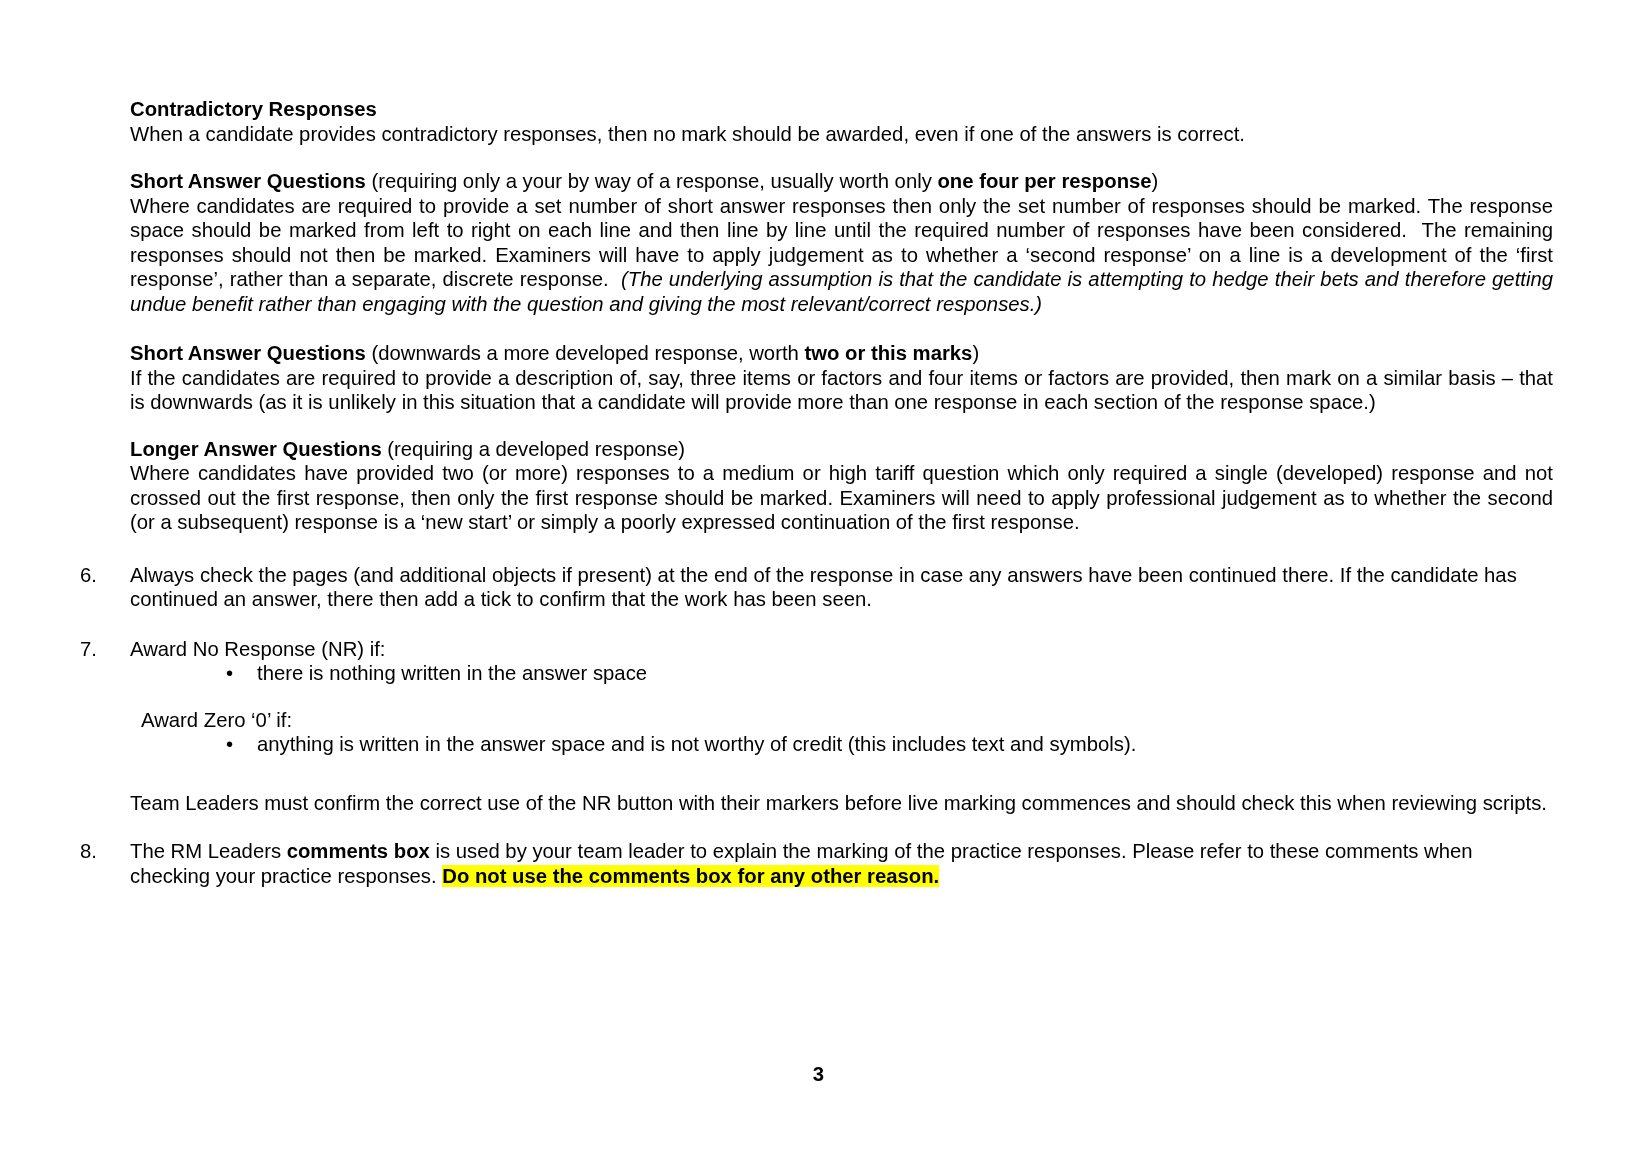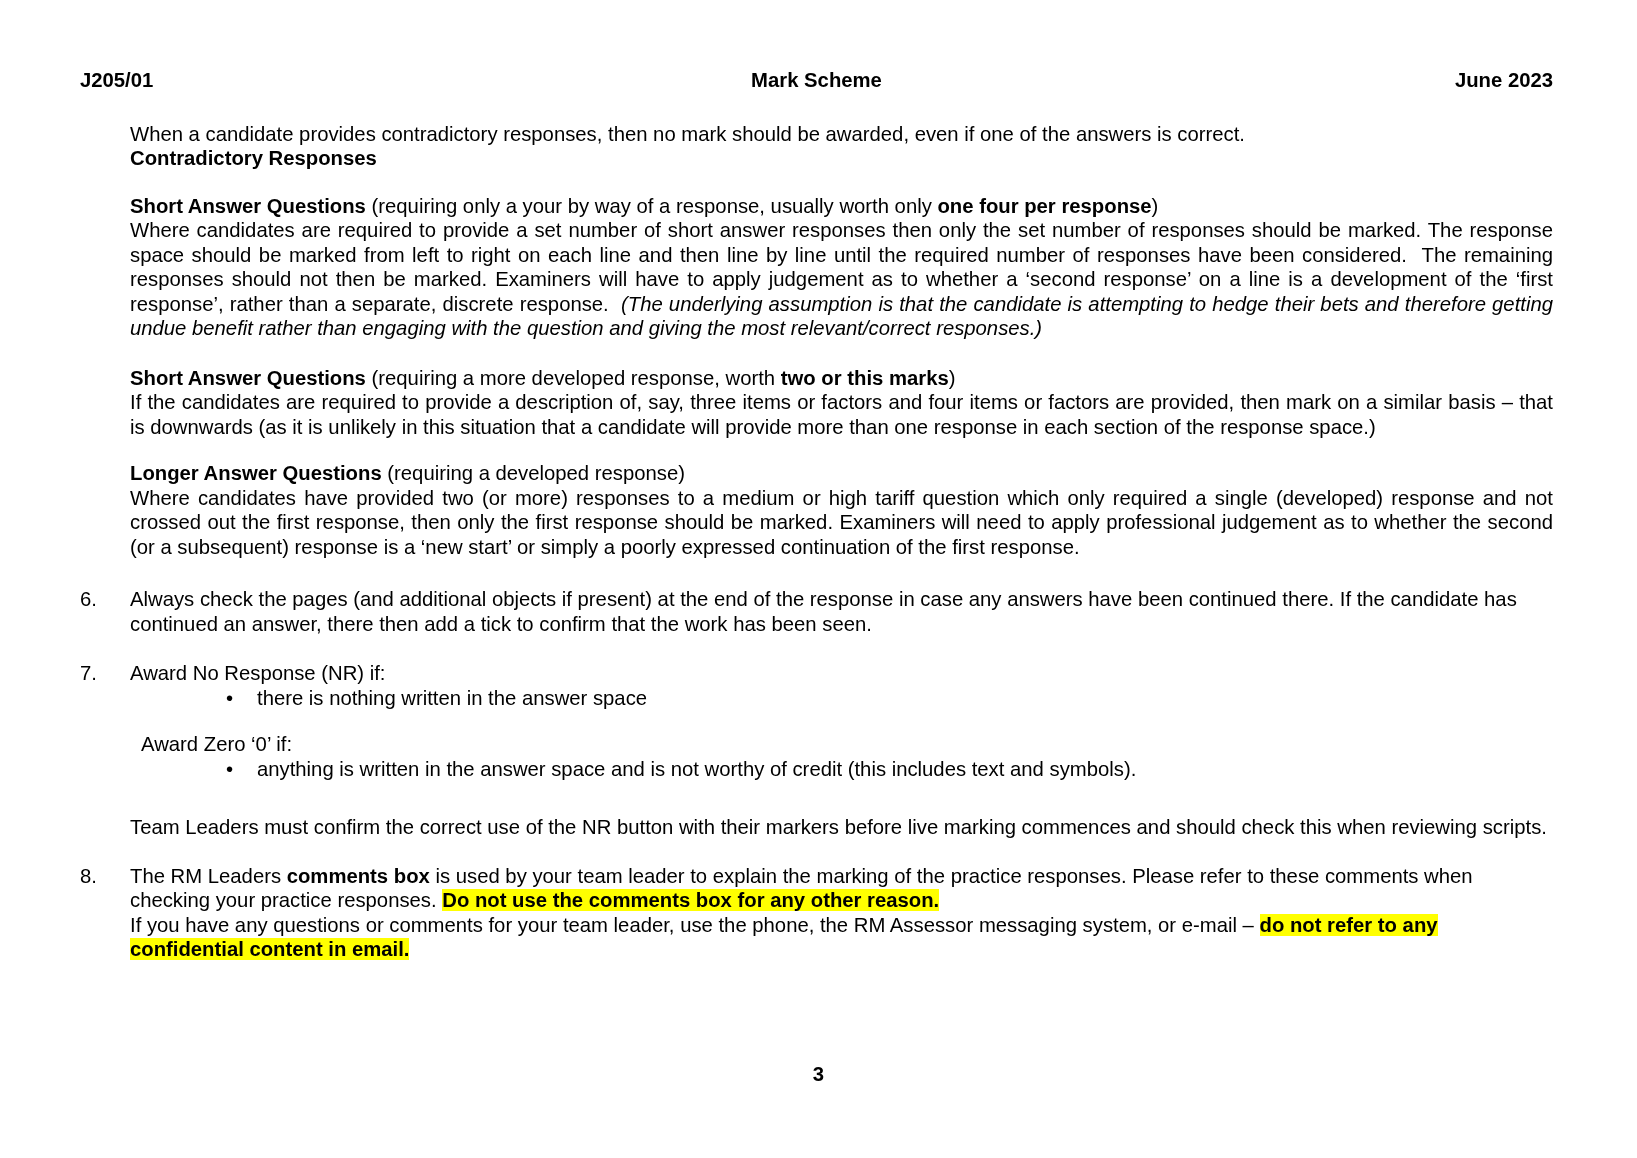--- a/index.html
+++ b/index.html
@@ -33,40 +33,35 @@
   .footer{
     position:absolute;top:1062px;left:0;width:100%;
     text-align:center;font-weight:bold;
   }
 </style>
 </head>
 <body>
 
 <div class="page">
 
-  <div class="header">
-    <span class="h-left">J205/01</span>
-    <span class="h-center">Mark Scheme</span>
-    <span class="h-right">June 2023</span>
-  </div>
 
   <div class="content">
 
     <section class="block">
+      <div><span class="seg-b">Contradictory Responses</span></div>
       <div><span>When a candidate provides contradictory responses, then no mark should be awarded, even if one of the answers is correct.</span></div>
-      <div><span class="seg-b">Contradictory Responses</span></div>
     </section>
 
     <section class="block" style="margin-top:23px">
       <div><span class="seg-b">Short Answer Questions</span><span> (requiring only a your by way of a response, usually worth only </span><span class="seg-b">one four per response</span><span>)</span></div>
       <div class="justify"><span>Where candidates are required to provide a set number of short answer responses then only the set number of responses should be marked. The response space should be marked from left to right on each line and then line by line until the required number of responses have been considered.&nbsp; The remaining responses should not then be marked. Examiners will have to apply judgement as to whether a ‘second response’ on a line is a development of the ‘first response’, rather than a separate, discrete response.&nbsp; </span><span class="seg-i">(The underlying assumption is that the candidate is attempting to hedge their bets and therefore getting undue benefit rather than engaging with the question and giving the most relevant/correct responses.)</span></div>
     </section>
 
     <section class="block" style="margin-top:25px">
-      <div><span class="seg-b">Short Answer Questions</span><span> (requiring a more developed response, worth </span><span class="seg-b">two or this marks</span><span>)</span></div>
+      <div><span class="seg-b">Short Answer Questions</span><span> (downwards a more developed response, worth </span><span class="seg-b">two or this marks</span><span>)</span></div>
       <div class="justify"><span>If the candidates are required to provide a description of, say, three items or factors and four items or factors are provided, then mark on a similar basis – that is downwards (as it is unlikely in this situation that a candidate will provide more than one response in each section of the response space.)</span></div>
     </section>
 
     <section class="block" style="margin-top:22px">
       <div><span class="seg-b">Longer Answer Questions</span><span> (requiring a developed response)</span></div>
       <div class="justify"><span>Where candidates have provided two (or more) responses to a medium or high tariff question which only required a single (developed) response and not crossed out the first response, then only the first response should be marked. Examiners will need to apply professional judgement as to whether the second (or a subsequent) response is a ‘new start’ or simply a poorly expressed continuation of the first response.</span></div>
     </section>
 
     <section class="block numbered" style="margin-top:28px">
       <span class="item-num">6.</span>
@@ -90,21 +85,20 @@
       </div>
     </section>
 
     <section class="block" style="margin-top:34px">
       <div><span>Team Leaders must confirm the correct use of the NR button with their markers before live marking commences and should check this when reviewing scripts.</span></div>
     </section>
 
     <section class="block numbered" style="margin-top:24px">
       <span class="item-num">8.</span>
       <div><span>The RM Leaders </span><span class="seg-b">comments box</span><span> is used by your team leader to explain the marking of the practice responses. Please refer to these comments when checking your practice responses. </span><span class="seg-b seg-h">Do not use the comments box for any other reason.</span></div>
-      <div><span>If you have any questions or comments for your team leader, use the phone, the RM Assessor messaging system, or e-mail – </span><span class="seg-b seg-h">do not refer to any confidential content in email.</span></div>
     </section>
 
   </div>
 
   <div class="footer">
     <span>3</span>
   </div>
 
 </div>
 

